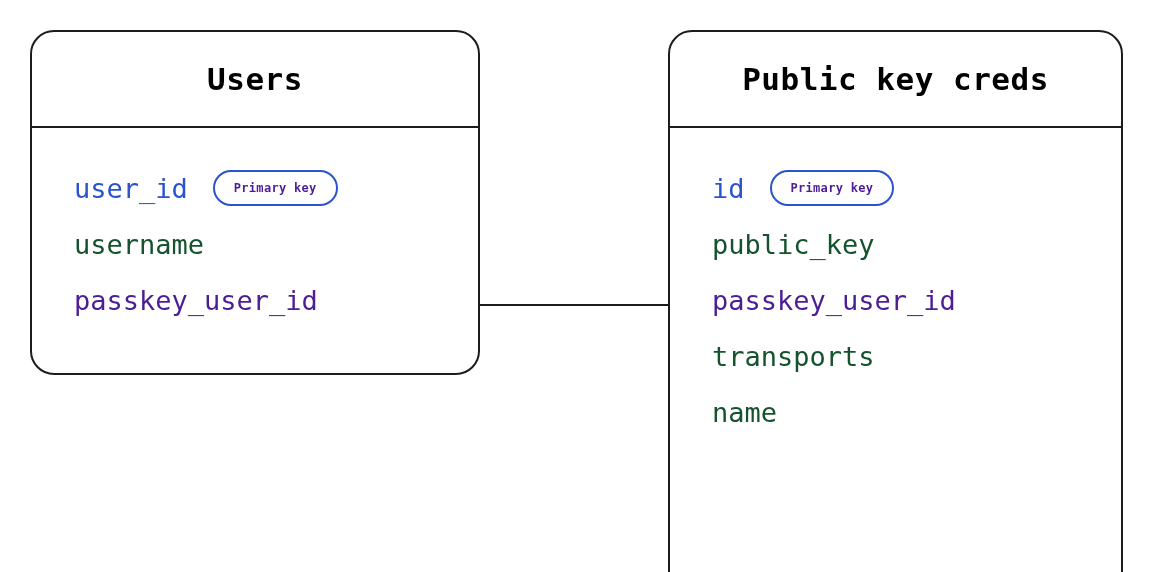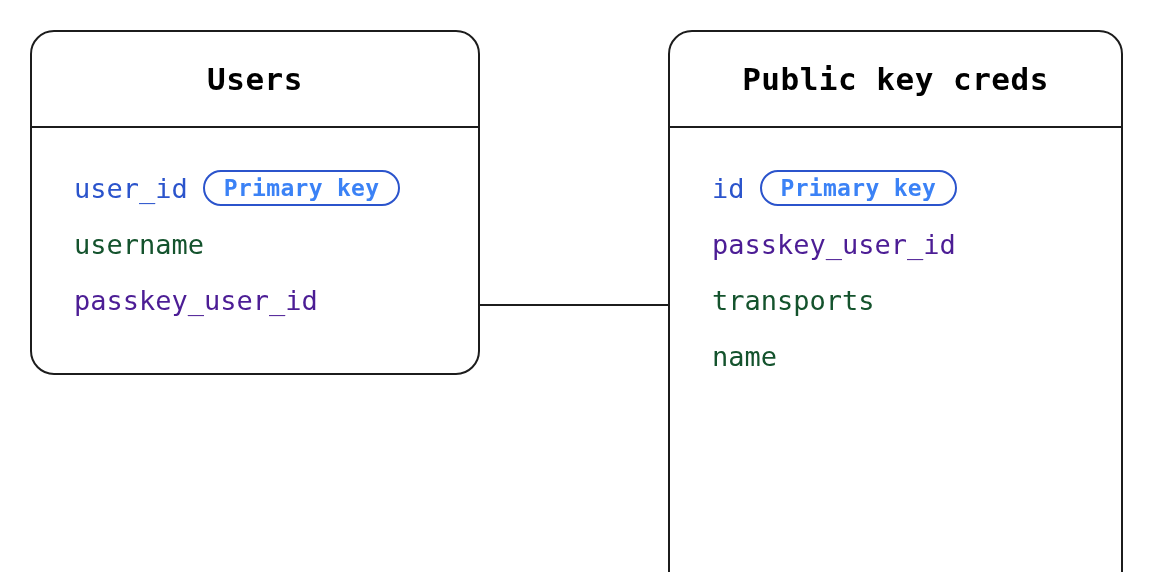--- a/index.html
+++ b/index.html
@@ -66,21 +66,21 @@
 
   .entity-fields {
     padding: 32px 0 0 42px;
     box-sizing: border-box;
   }
 
   .field-row {
     height: 56px;
     display: flex;
     align-items: center;
-    gap: 15px;
+    gap: 25px;
     text-align: right;
   }
 
   .field-name {
     font-family: "DejaVu Sans Mono", "Liberation Mono", monospace;
     font-size: 27px;
     line-height: 1;
     color: #1a1a1a;
     white-space: nowrap;
   }
@@ -97,23 +97,23 @@
     height: 36px;
     padding: 0 19px;
     box-sizing: border-box;
     border: 2px solid #2b54cc;
     border-radius: 999px;
     background: #ffffff;
   }
   .pk-badge-label {
     font-family: "DejaVu Sans Mono", "Liberation Mono", monospace;
     font-weight: bold;
-    font-size: 23px;
+    font-size: 12px;
     letter-spacing: 0.3px;
-    color: #3b82f6;
+    color: #4c1d95;
     white-space: nowrap;
   }
 
   
   #relationship-connector {
     position: absolute;
     left: 480px;
     top: 304px;
     width: 189px;
     height: 2px;
@@ -157,20 +157,23 @@
     </div>
     <div class="entity-fields">
 
       <div class="field-row">
         <span class="field-name pk">id</span>
         <span class="pk-badge">
           <span class="pk-badge-label">Primary key</span>
         </span>
       </div>
 
+      <div class="field-row">
+        <span class="field-name plain">public_key</span>
+      </div>
 
       <div class="field-row">
         <span class="field-name fk">passkey_user_id</span>
       </div>
 
 
       <div class="field-row">
         <span class="field-name plain">transports</span>
       </div>
 

